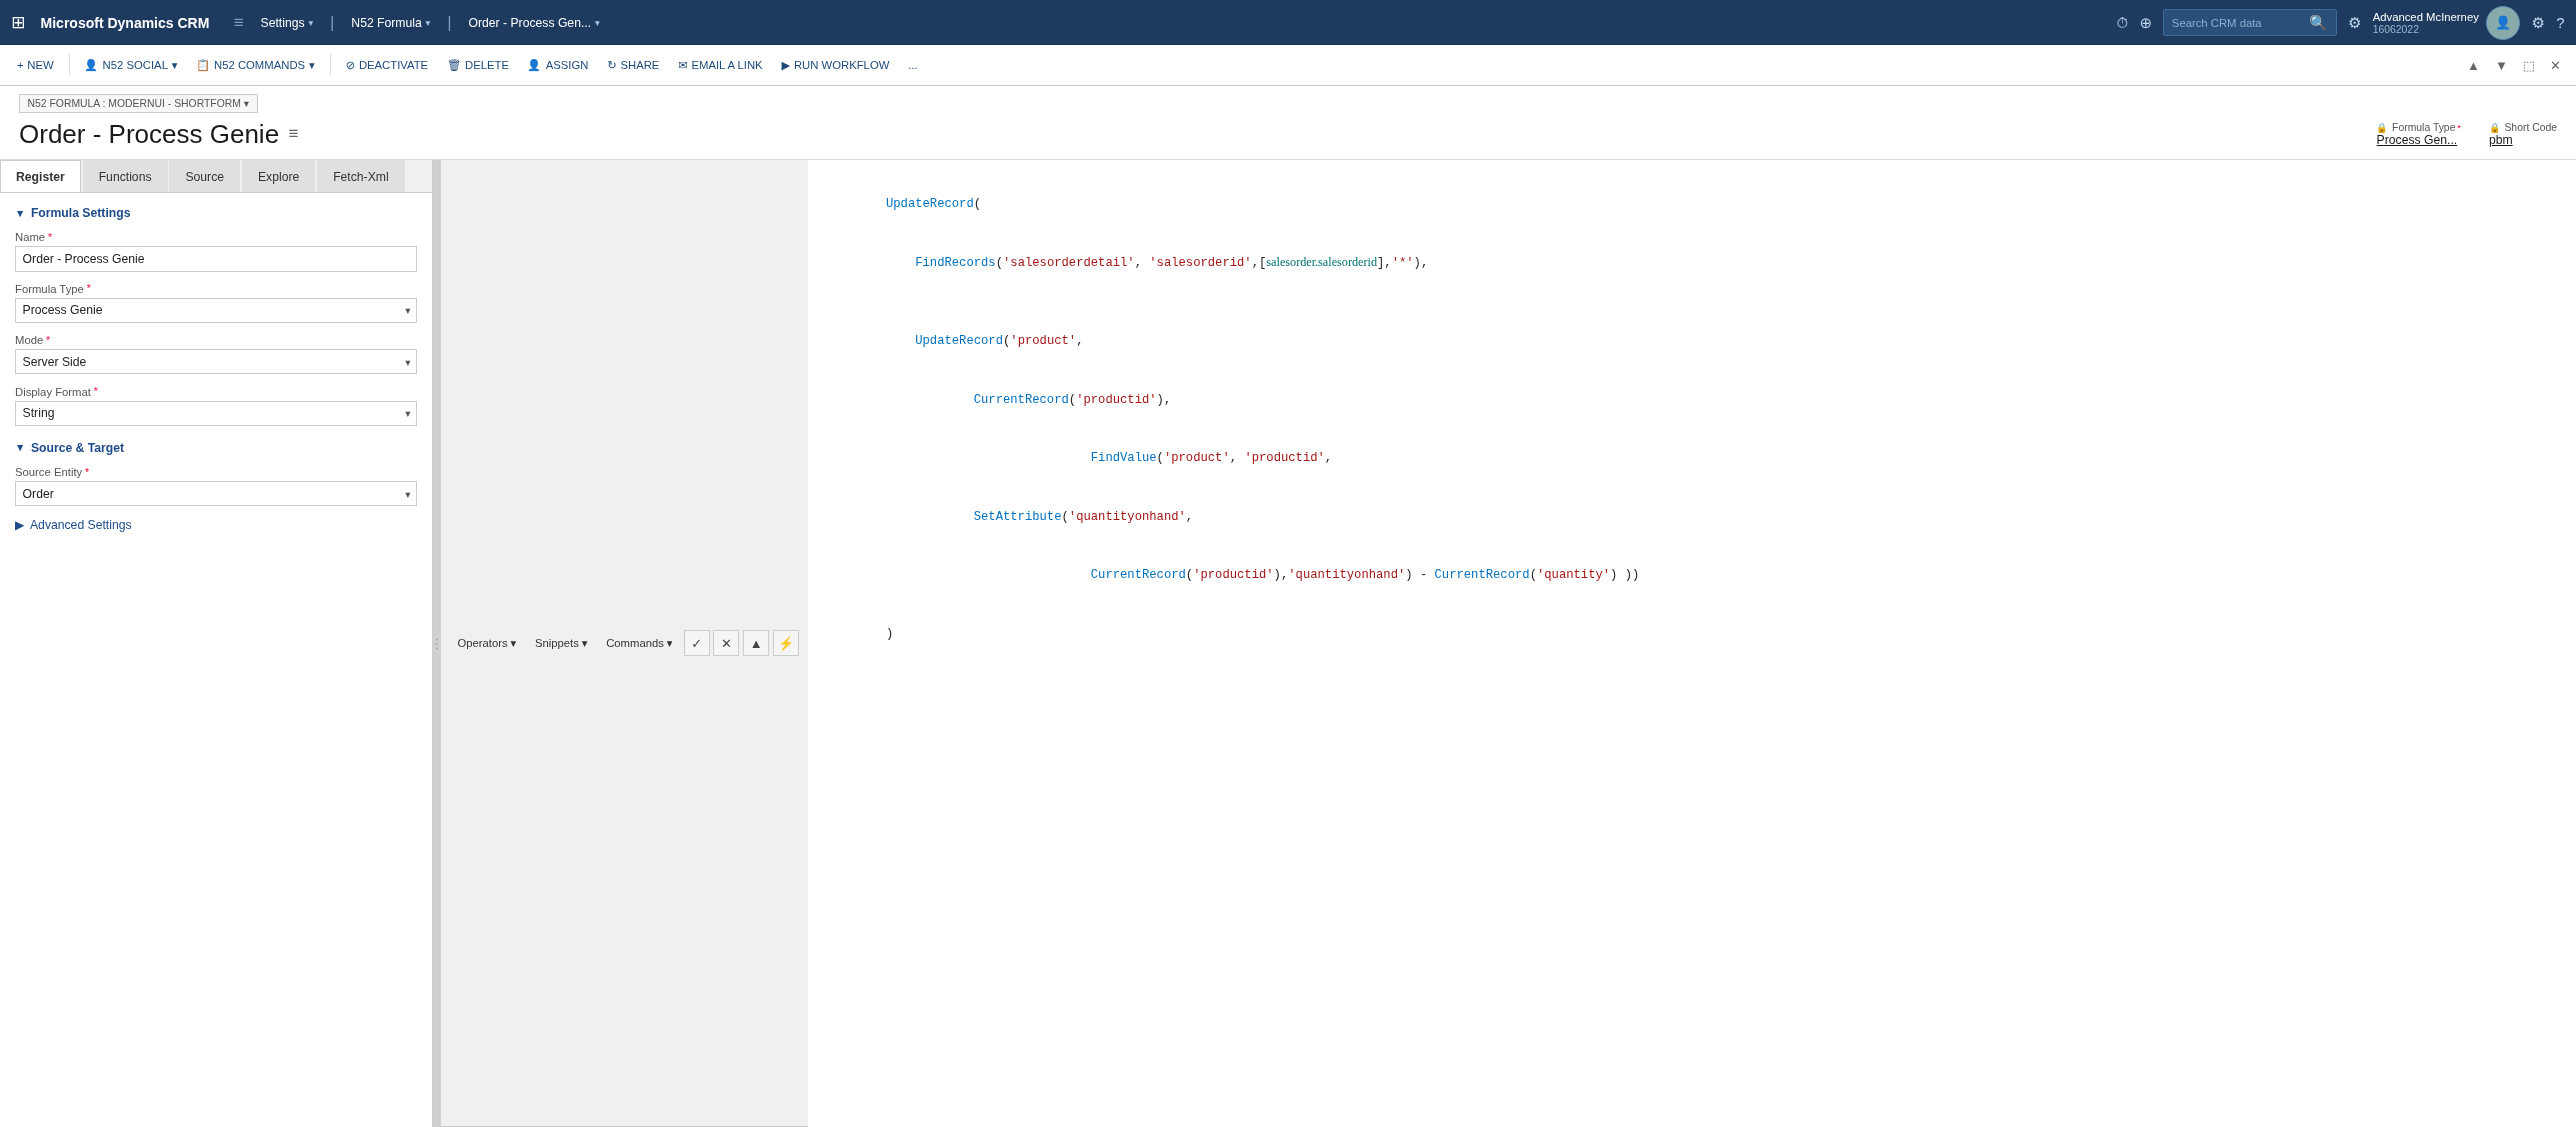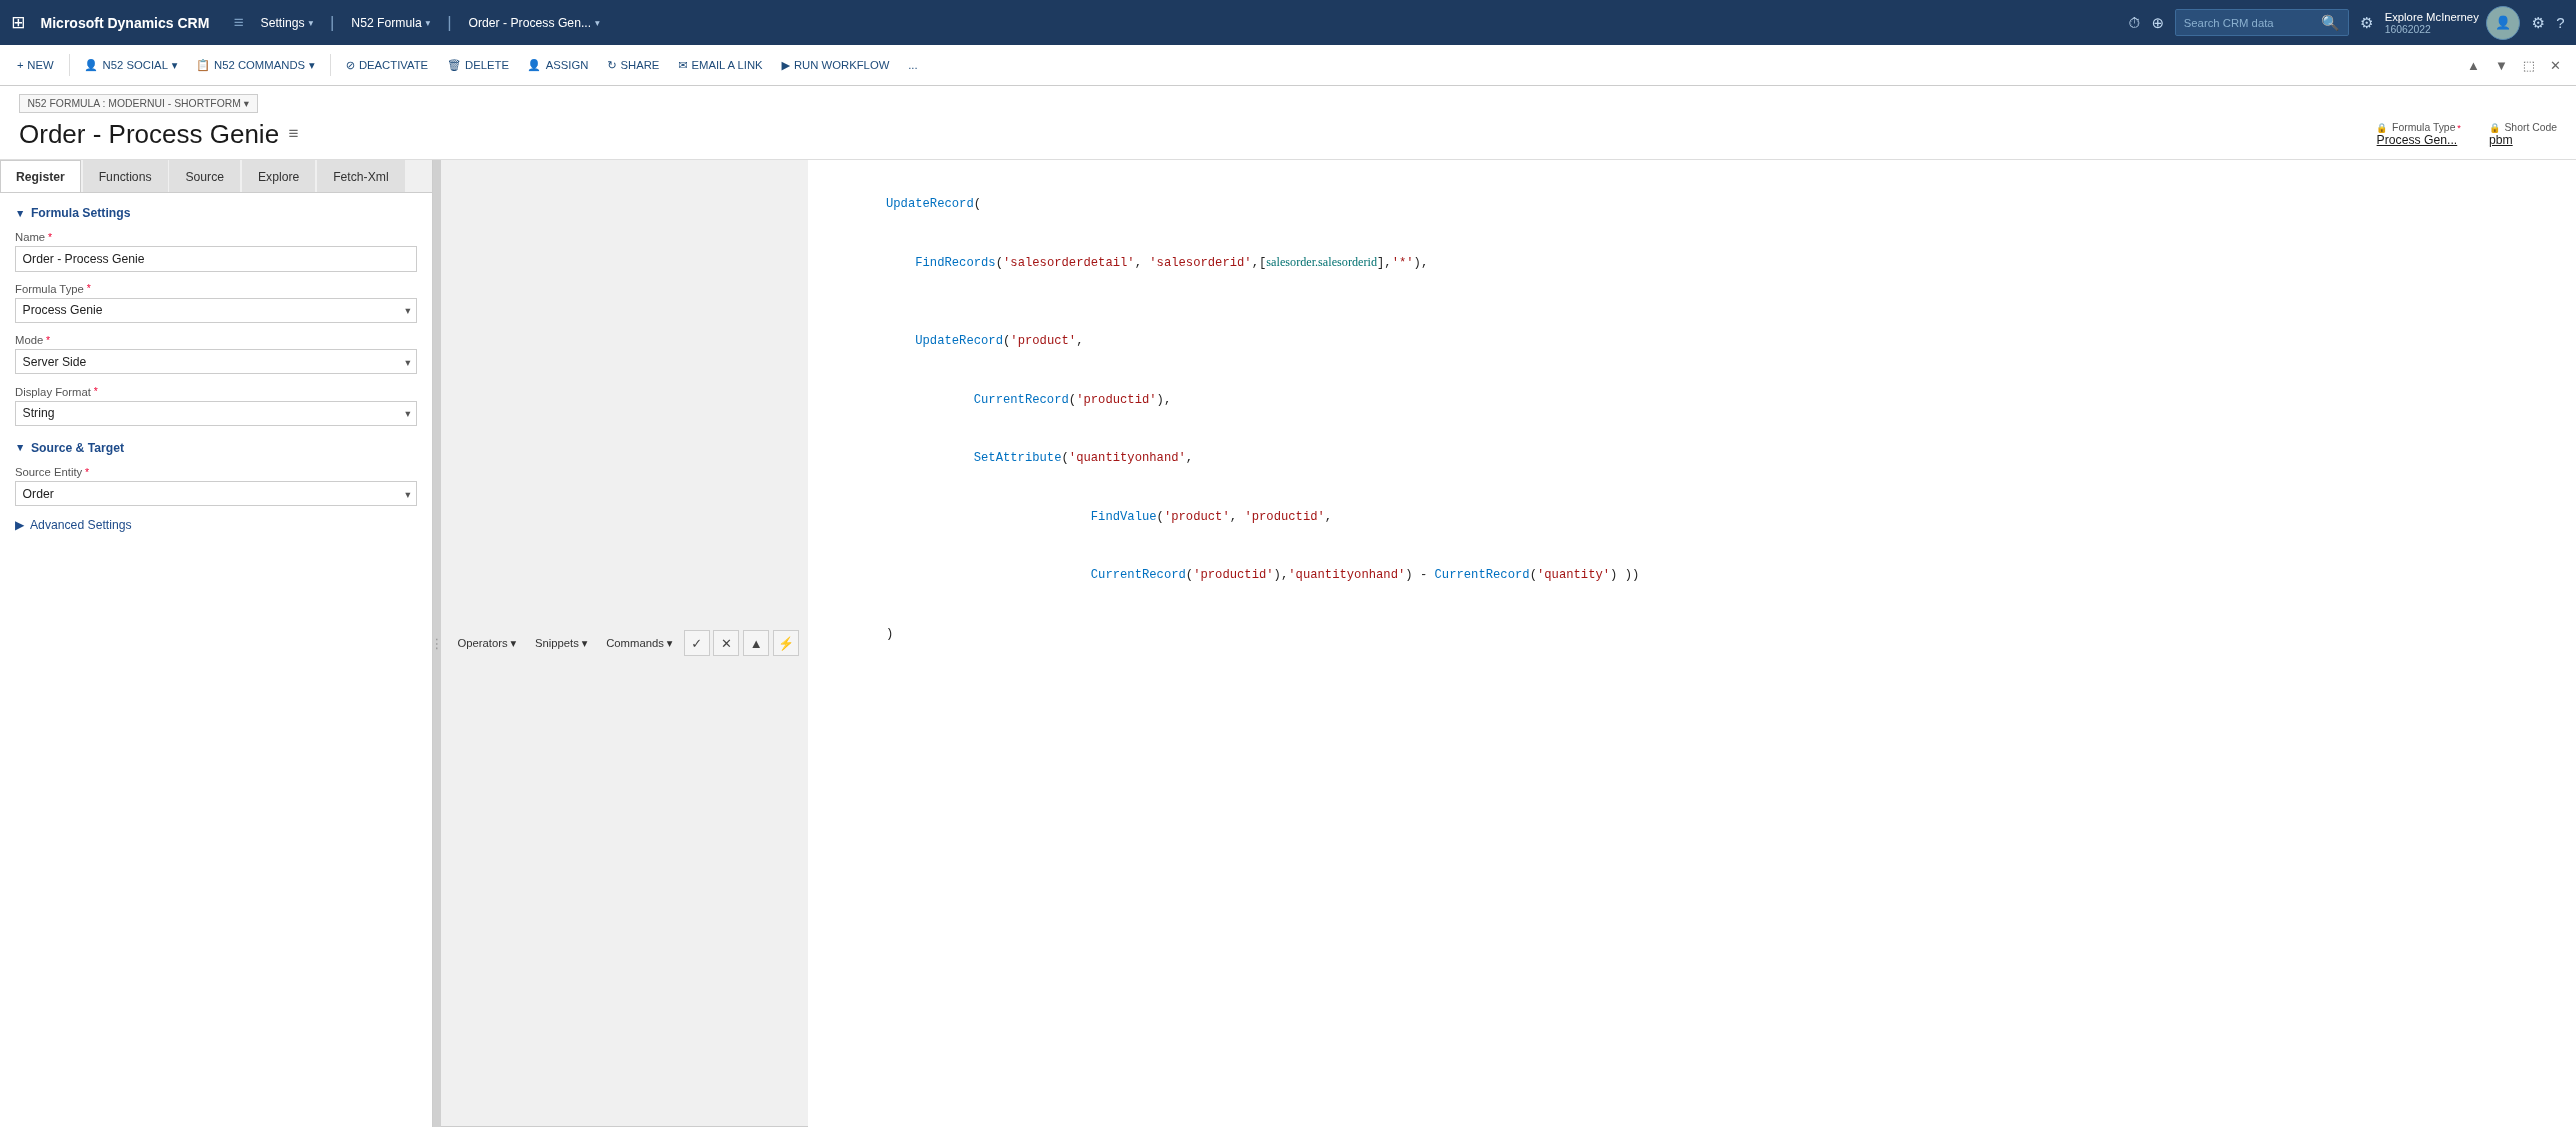--- a/index.html
+++ b/index.html
@@ -263,21 +263,21 @@
   <div class="top-nav-right">
     <span class="icon-btn">⏱</span>
     <span class="icon-btn">⊕</span>
     <div class="search-box">
       <input type="text" placeholder="Search CRM data" style="">
       <span class="icon-btn">🔍</span>
     </div>
     <span class="icon-btn">⚙</span>
     <div class="user-info">
       <div>
-        <div class="user-name">Explore McInerney</div>
+        <div class="user-name">Advanced McInerney</div>
         <div class="user-id">16062022</div>
       </div>
       <div class="user-avatar">👤</div>
     </div>
     <span class="icon-btn">⚙</span>
     <span class="icon-btn">?</span>
   </div>
 </div>
 
 <div class="toolbar">
@@ -495,26 +495,26 @@
         <span class="c-black">    </span><span class="c-blue">FindRecords</span><span class="c-black">(</span><span class="c-red">'salesorderdetail'</span><span class="c-black">, </span><span class="c-red">'salesorderid'</span><span class="c-black">,[</span><span class="c-teal">salesorder.salesorderid</span><span class="c-black">],</span><span class="c-red">'*'</span><span class="c-black">),</span>
       </div>
       <div class="code-line">&nbsp;</div>
       <div class="code-line">
         <span class="c-black">    </span><span class="c-blue">UpdateRecord</span><span class="c-black">(</span><span class="c-red">'product'</span><span class="c-black">,</span>
       </div>
       <div class="code-line">
         <span class="c-black">            </span><span class="c-blue">CurrentRecord</span><span class="c-black">(</span><span class="c-red">'productid'</span><span class="c-black">),</span>
       </div>
       <div class="code-line">
+        <span class="c-black">                            </span><span class="c-blue">FindValue</span><span class="c-black">(</span><span class="c-red">'product'</span><span class="c-black">, </span><span class="c-red">'productid'</span><span class="c-black">,</span>
+      </div>
+      <div class="code-line">
         <span class="c-black">            </span><span class="c-blue">SetAttribute</span><span class="c-black">(</span><span class="c-red">'quantityonhand'</span><span class="c-black">,</span>
       </div>
       <div class="code-line">
-        <span class="c-black">                            </span><span class="c-blue">FindValue</span><span class="c-black">(</span><span class="c-red">'product'</span><span class="c-black">, </span><span class="c-red">'productid'</span><span class="c-black">,</span>
-      </div>
-      <div class="code-line">
         <span class="c-black">                            </span><span class="c-blue">CurrentRecord</span><span class="c-black">(</span><span class="c-red">'productid'</span><span class="c-black">),</span><span class="c-red">'quantityonhand'</span><span class="c-black">) - </span><span class="c-blue">CurrentRecord</span><span class="c-black">(</span><span class="c-red">'quantity'</span><span class="c-black">) ))</span>
       </div>
       <div class="code-line">
         <span class="c-black">)</span>
       </div>
     </div>
   </div>
 
 </div>
 

